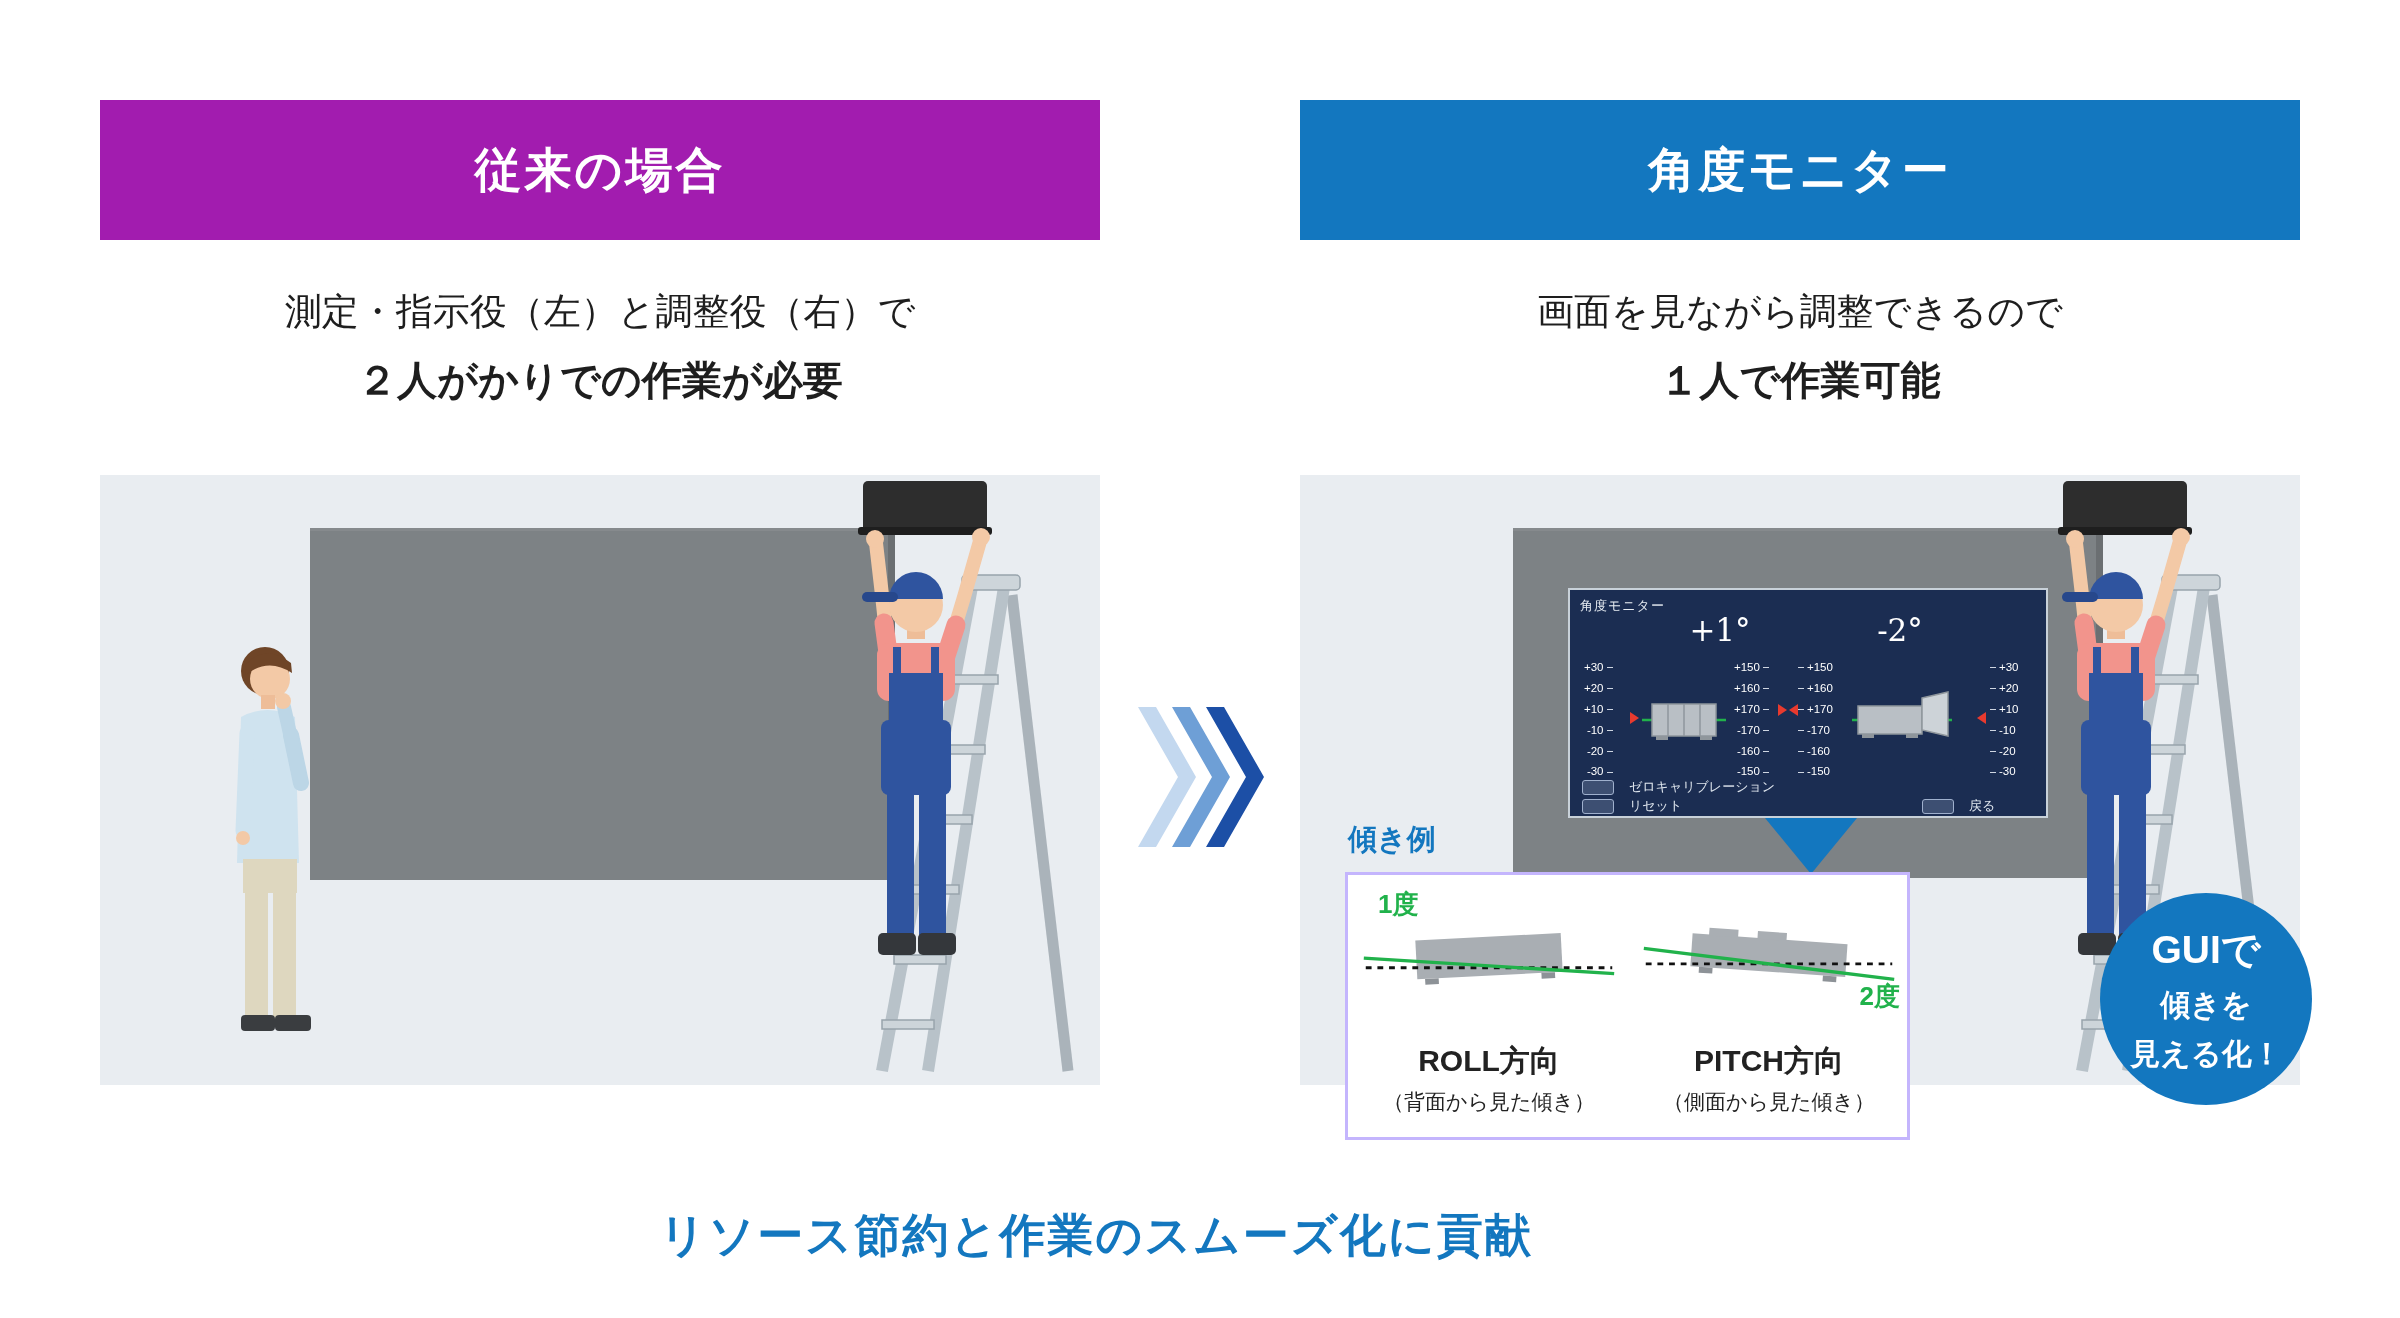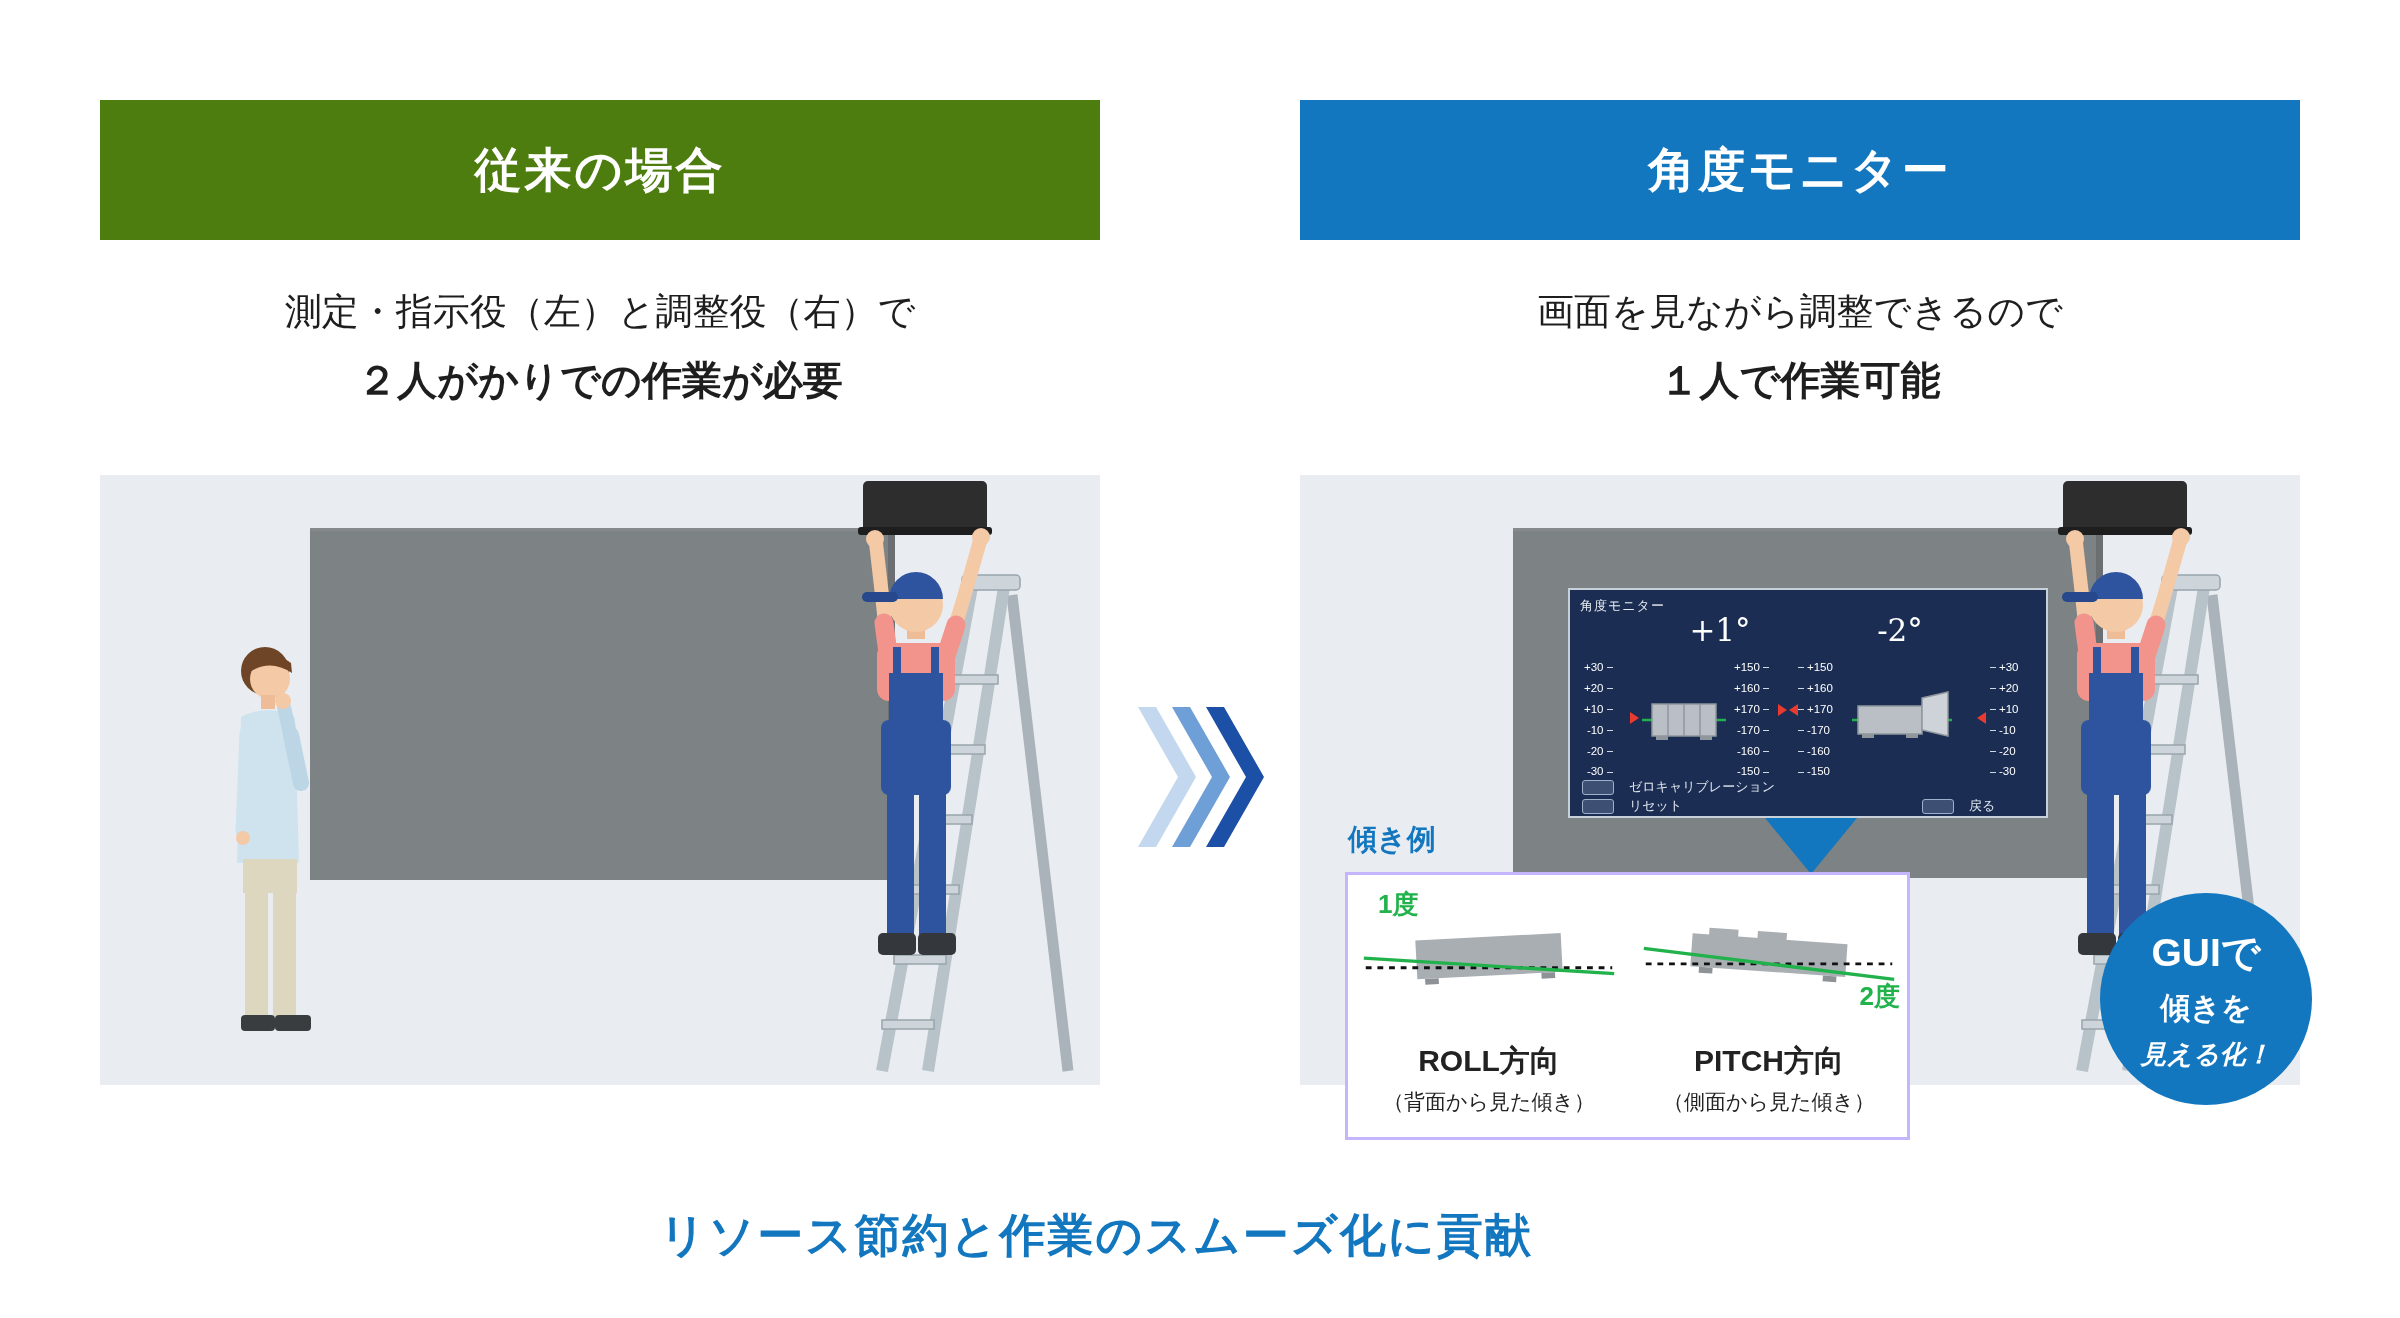--- a/index.html
+++ b/index.html
@@ -3,21 +3,21 @@
 <meta charset="utf-8">
 <style>
   html,body{margin:0;padding:0;background:#ffffff;}
   .page{position:relative;width:2400px;height:1318px;background:#ffffff;overflow:hidden;
         font-family:"Liberation Sans",sans-serif;color:#1e1e1e;}
 
   
   .header-bar{position:absolute;top:100px;width:1000px;height:140px;display:flex;
               align-items:center;justify-content:center;color:#fff;font-size:47px;
               font-weight:700;letter-spacing:3px;}
-  .header-left{left:100px;background:#4d7c0f;}
+  .header-left{left:100px;background:#a21caf;}
   .header-right{left:1300px;background:#1377bf;}
 
   
   .caption{position:absolute;top:287px;width:1000px;text-align:center;}
   .caption-left{left:100px;}
   .caption-right{left:1300px;}
   .caption .line1{font-size:37px;}
   .caption .line2{font-size:40px;font-weight:700;margin-top:16px;}
 
   
@@ -88,21 +88,21 @@
   .angle-pitch{right:0px;top:88px;}
   .tilt-dir{text-align:center;font-weight:700;font-size:30px;color:#222;margin-top:10px;}
   .tilt-view{text-align:center;font-size:21px;color:#222;margin-top:6px;}
 
   
   .badge{position:absolute;left:2100px;top:893px;width:212px;height:212px;border-radius:50%;
          background:#1377bf;color:#fff;display:flex;flex-direction:column;align-items:center;
          justify-content:center;text-align:right;font-weight:700;}
   .badge .b1{font-size:39px;}
   .badge .b2{font-size:30px;margin-top:8px;}
-  .badge .b3{font-size:26px;margin-top:8px;font-style:italic;}
+  .badge .b3{font-size:30px;margin-top:8px;}
 
   
   .footer-text{position:absolute;top:1205px;left:0;width:2192px;text-align:center;
                font-size:46px;font-weight:700;color:#1377bf;letter-spacing:2px;}
 </style>
 </head>
 <body>
 
 <div class="page">
 

